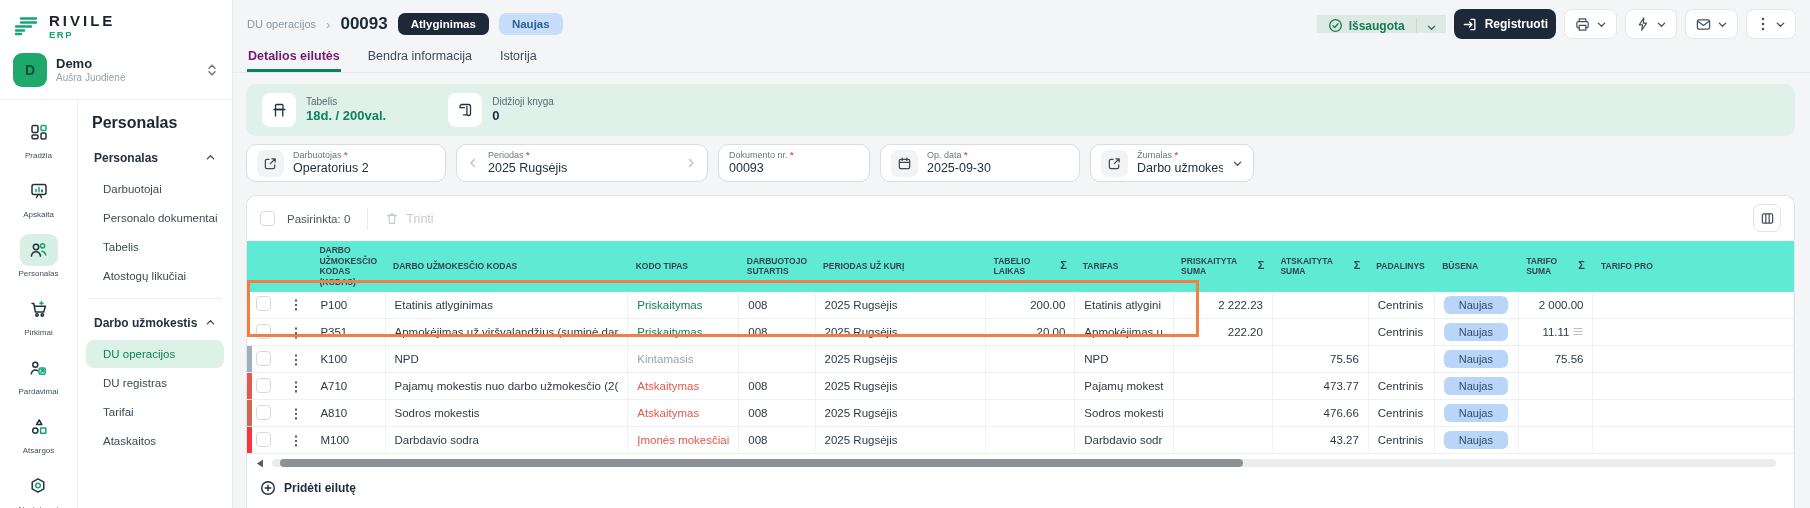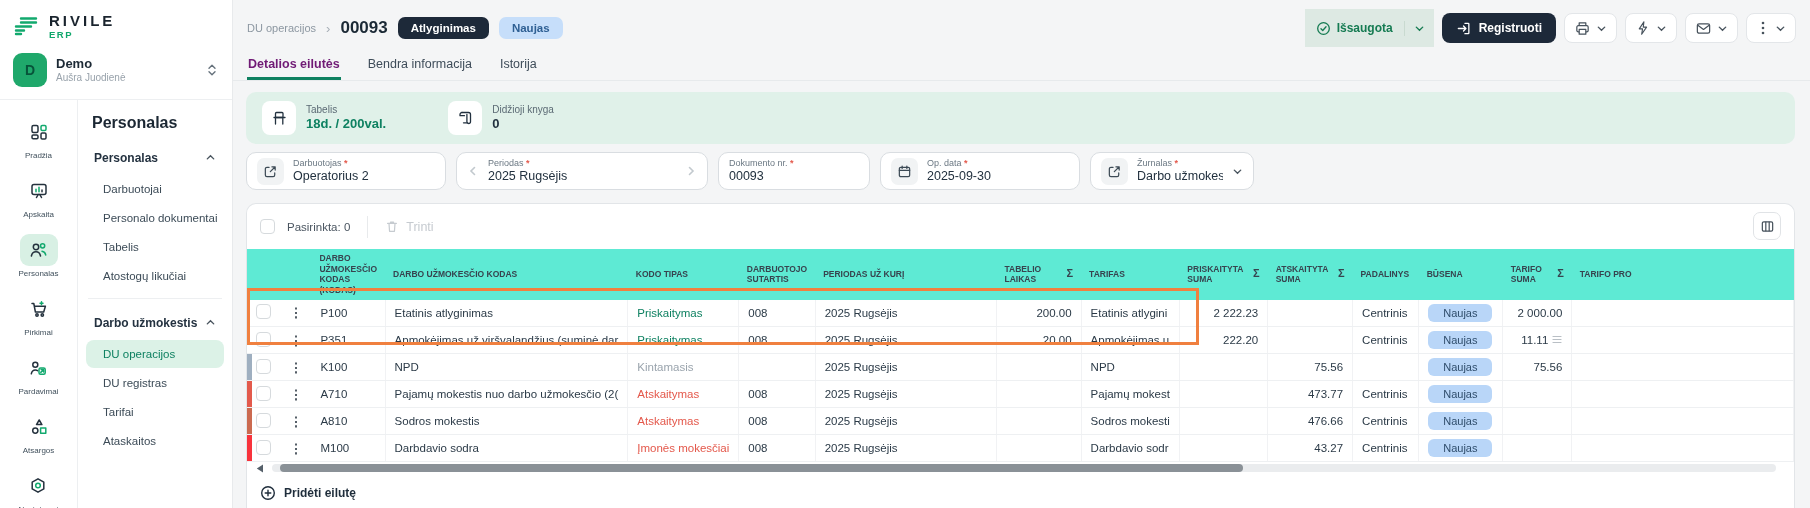--- a/index.html
+++ b/index.html
@@ -34,24 +34,24 @@
 
 .main{flex:1;display:flex;flex-direction:column;min-width:0}
 .topbar{display:flex;justify-content:space-between;align-items:center;padding:9px 14px 3px 14px}
 .crumbs{display:flex;align-items:center;gap:10px}
 .crumb{font-size:11px;color:#8c97a1;cursor:pointer}
 .crumb-sep{color:#a6aeb6;font-size:13px}
 .doc-num{font-size:17px;font-weight:700;color:#1b2935}
 .badge-dark{background:#1d2939;color:#fff;font-size:11.5px;font-weight:700;padding:5px 13px;border-radius:7px}
 .badge-blue{background:#c6defa;color:#2e5f93;font-size:11.5px;font-weight:700;padding:5px 13px;border-radius:7px}
 .actions{display:flex;gap:8px;align-items:center}
-.btn-saved{display:flex;align-items:center;background:#dde9e3;border-radius:0;height:38px;overflow:hidden;cursor:pointer}
+.btn-saved{display:flex;align-items:flex-end;background:#dde9e3;border-radius:0;height:18px;overflow:hidden;cursor:pointer}
 .btn-saved .lbl{display:flex;gap:6px;align-items:center;padding:0 11px;color:#157b52;font-weight:700;font-size:12px;border-right:1px solid #c9dad0}
 .btn-saved .car{display:flex;align-items:center;padding:0 9px}
-.btn-register{display:flex;gap:8px;align-items:center;background:#1d2939;color:#fff;font-weight:700;font-size:12px;border-radius:8px;height:30px;padding:0 14px;border:none;cursor:pointer}
+.btn-register{display:flex;gap:8px;align-items:center;background:#1d2939;color:#fff;font-weight:700;font-size:12px;border-radius:8px;height:30px;padding:0 8px;border:none;cursor:pointer}
 .icon-btn{display:flex;align-items:center;gap:5px;background:#fff;border:1px solid #e3e6e9;border-radius:8px;height:30px;padding:0 9px;cursor:pointer}
 .tabs{display:flex;gap:26px;padding:0 14px;border-bottom:1px solid #e7eaec}
 .tab{font-size:12.5px;color:#3e4c59;padding:7px 1px 9px;cursor:pointer}
 .tab.active{color:#701a75;font-weight:700;box-shadow:inset 0 -3px 0 #0e8161}
 .infobar{margin:11px 15px 0 13px;background:#e0f1e9;border-radius:10px;height:52px;display:flex;align-items:center;padding:0 16px;gap:62px;flex:none}
 .info-item{display:flex;align-items:center;gap:10px}
 .info-ico{width:34px;height:34px;background:#fff;border-radius:8px;display:flex;align-items:center;justify-content:center}
 .info-txt{display:flex;flex-direction:column;line-height:1.3}
 .info-label{font-size:10px;color:#5b6a74}
 .info-value{font-size:13px;font-weight:600;color:#22313f}
@@ -69,21 +69,21 @@
 .card{position:relative;flex:1;margin:13px 15px 0 13px;background:#fff;border:1px solid #e2e5e8;border-bottom:none;border-radius:10px 10px 0 0;overflow:hidden;display:flex;flex-direction:column;min-height:0}
 .toolbar{height:45px;flex:none;display:flex;align-items:center;padding:0 13px;gap:12px;position:relative}
 .cb{width:15px;height:15px;border:1px solid #d6dadd;border-radius:4px;background:#fff;display:inline-block;flex:none;cursor:pointer}
 .sel-label{font-size:11.5px;color:#4a5560}
 .vdiv{width:1px;height:22px;background:#e8eaec;margin:0 5px}
 .del-btn{display:flex;align-items:center;gap:7px;background:none;border:none;color:#c6cbd0;font-size:12.5px;cursor:default}
 .cols-btn{position:absolute;right:13px;top:8px;width:28px;height:28px;border:1px solid #e0e3e6;border-radius:7px;background:#fff;display:flex;align-items:center;justify-content:center;cursor:pointer}
 .tbl-wrap{position:relative;flex:none}
 table{border-collapse:collapse;table-layout:fixed}
 th{background:#5eead4;font-size:8.5px;color:#37444f;text-align:left;padding:4px 8px;height:40px;vertical-align:middle;line-height:1.25;font-weight:700}
-.th-in.sum{display:flex;justify-content:flex-start;align-items:center;gap:10px}
+.th-in.sum{display:flex;justify-content:flex-start;align-items:center;gap:21px}
 .sigma{font-size:11px;font-weight:600}
 td{height:27px;padding:0 9px;border-bottom:1px solid #eef0f2;border-right:1px solid #f1f2f4;color:#2b3a47;font-size:11.5px;white-space:nowrap;overflow:hidden}
 td:first-child,td:nth-child(2){border-right:none}
 td.num{text-align:right}
 .td-cb{position:relative;text-align:center}
 .row-ind{position:absolute;left:0;top:0;bottom:0;width:5px}
 .dots{color:#4a545e;font-size:13px;font-weight:700;cursor:pointer}
 .pill{background:#b9d6f8;color:#2f4d6b;border-radius:6px;padding:3px 15px;font-size:11px;display:inline-block}
 .dragico{display:inline-block;vertical-align:middle;margin-left:4px}
 .hl-box{position:absolute;left:0;top:39px;width:952px;height:57px;border:3px solid #f0803f;pointer-events:none}

